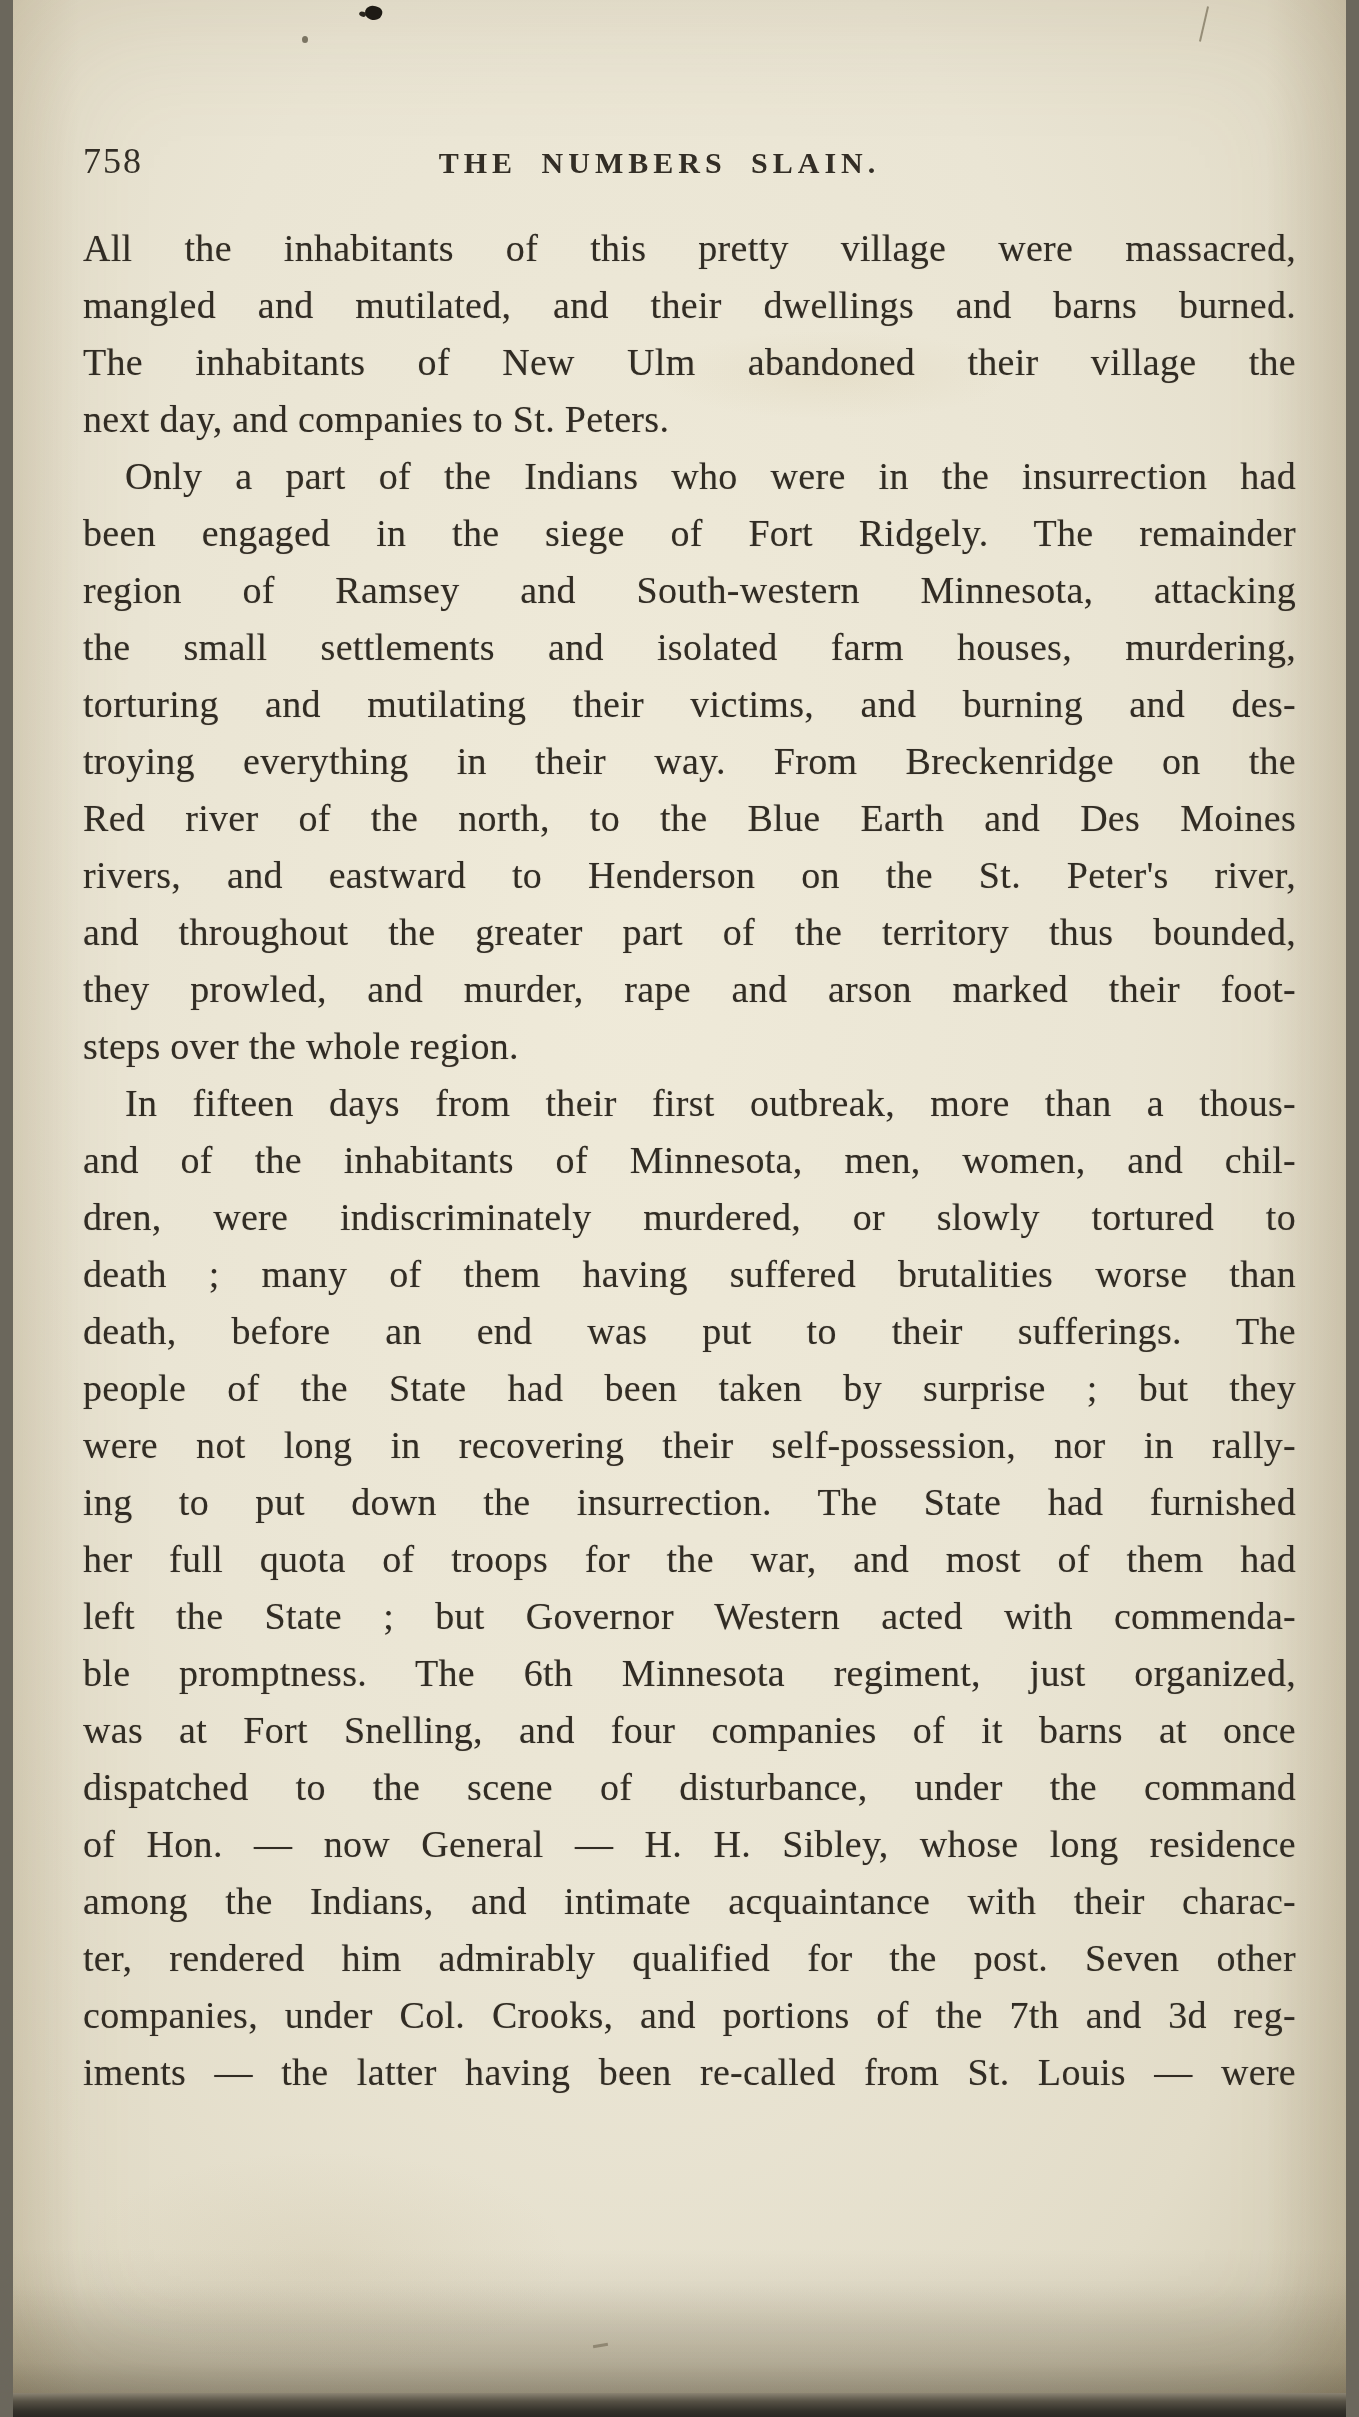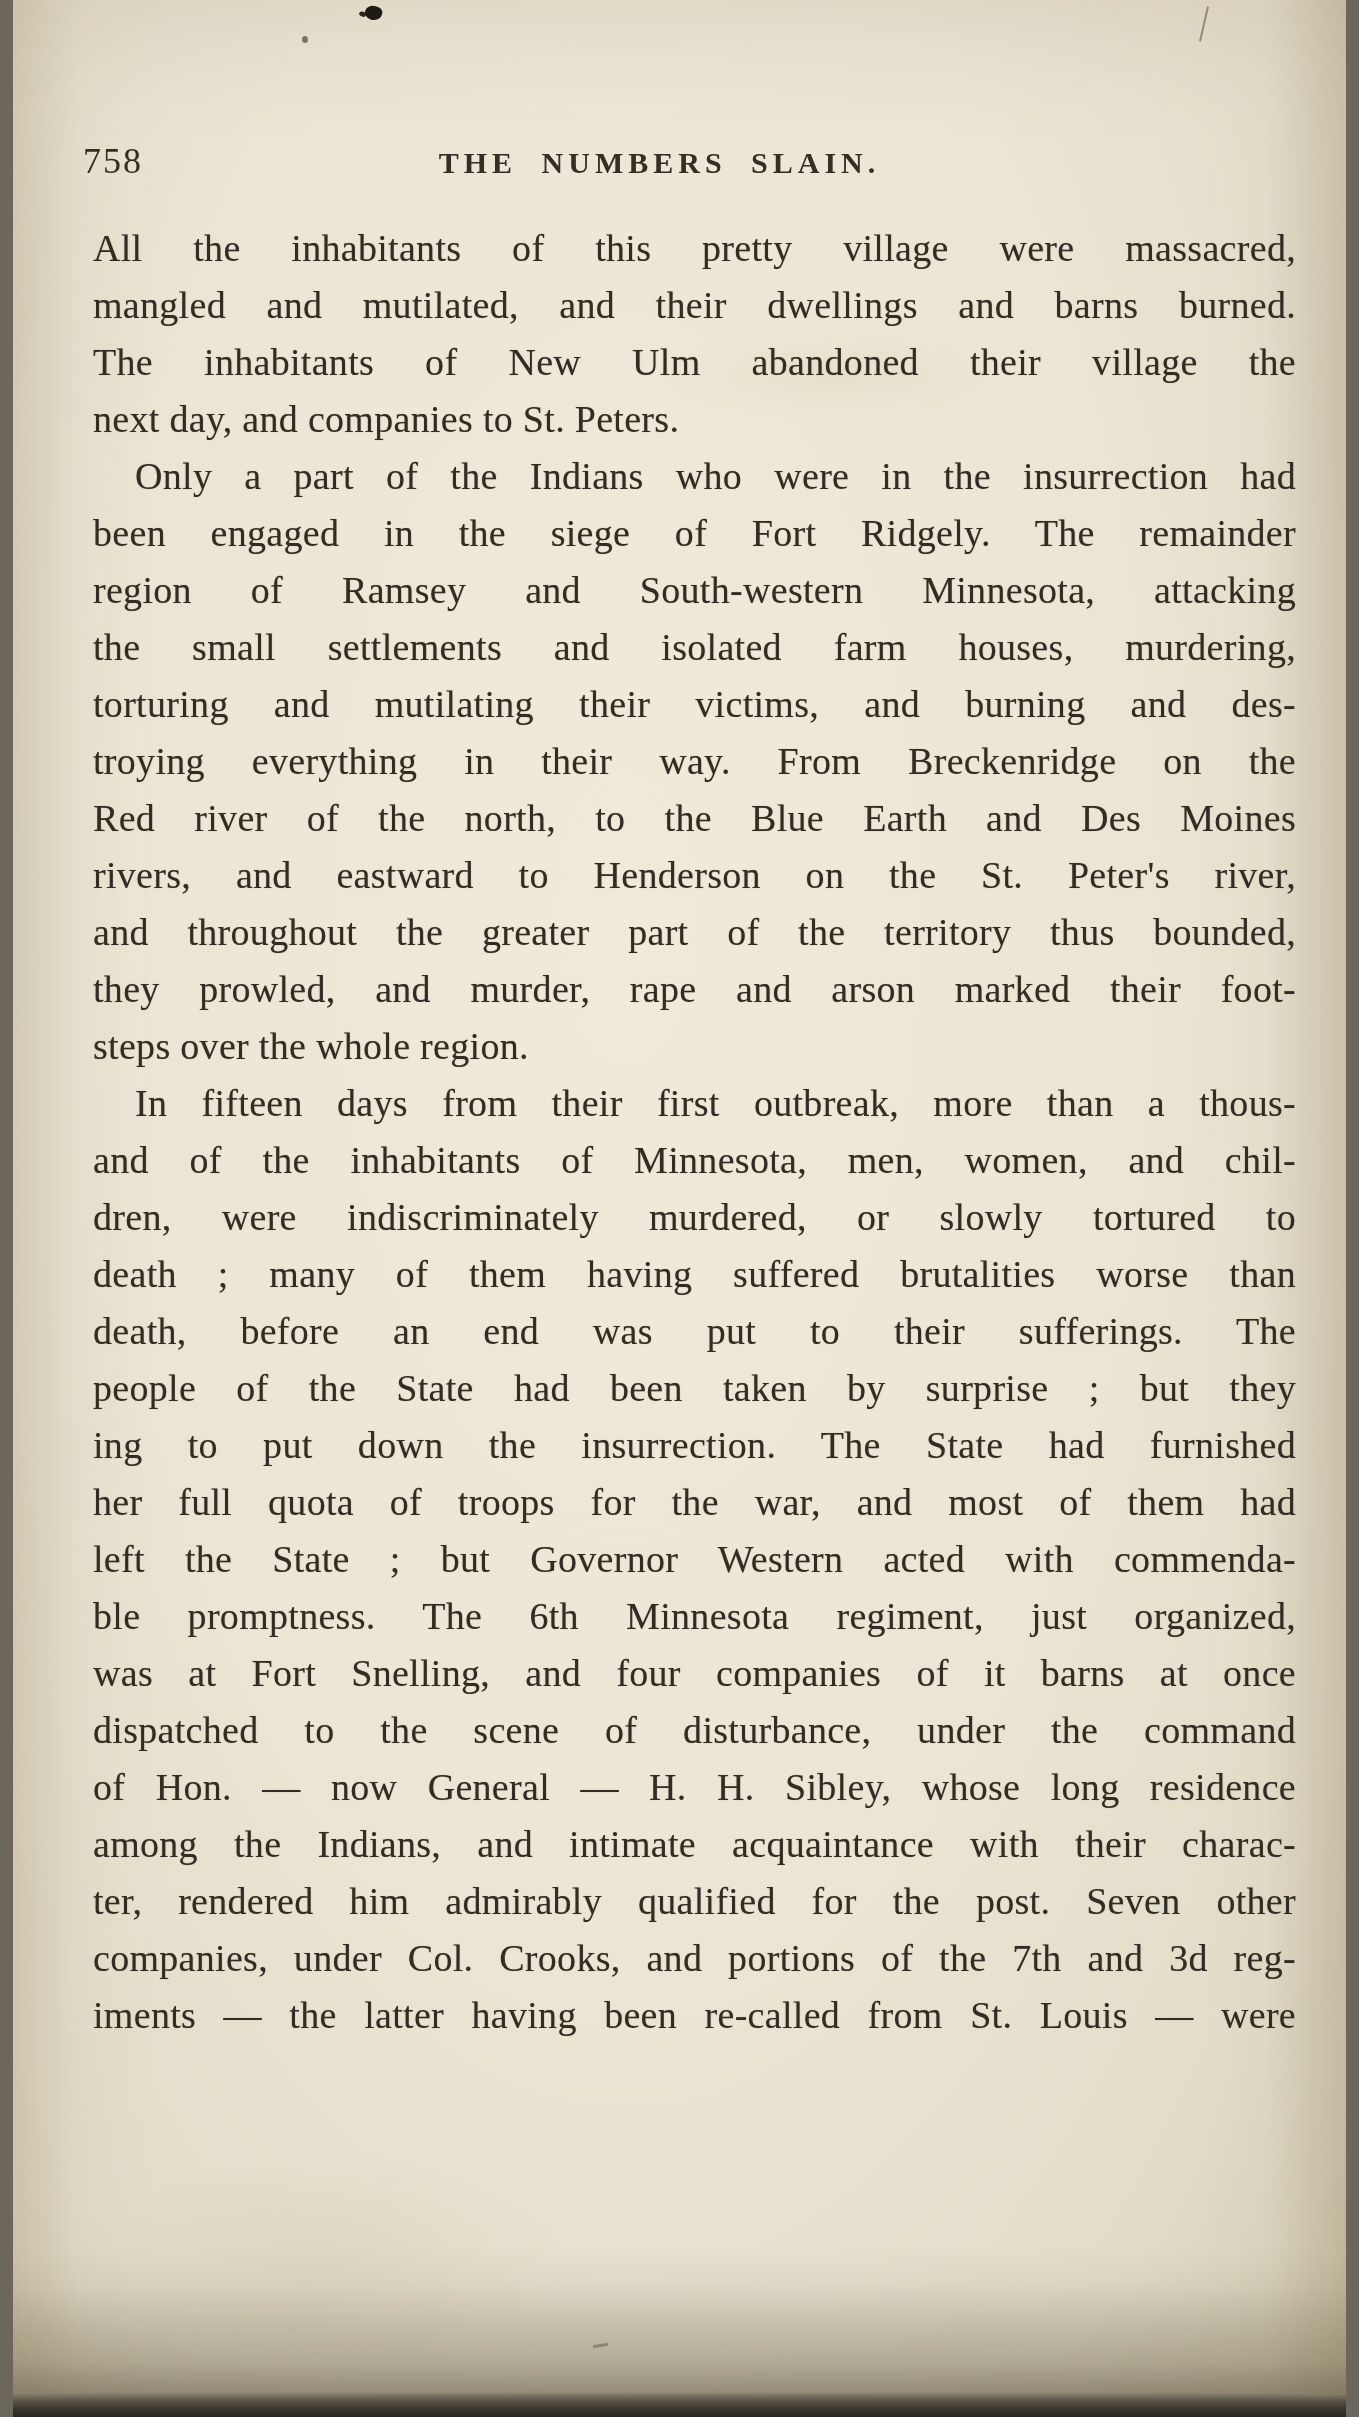--- a/index.html
+++ b/index.html
@@ -41,21 +41,20 @@
     letter-spacing:0.3px;
     color:#312c24;
     text-shadow:0 0 1px rgba(60,52,40,0.35);
   }
   .line{
     text-align:justify;
     text-align-last:justify;
     height:57px;
     overflow:hidden;
     white-space:nowrap;
-    margin-left:10px;
   }
   .line{white-space:normal;}
   .line.last{text-align-last:left;}
   .line.indent{text-indent:42px;}
   
   .mark-top{
     position:absolute;left:352px;top:6px;width:17px;height:14px;
     background:#1e1b15;border-radius:55% 40% 60% 50%;
     transform:rotate(18deg);
   }
@@ -130,20 +129,21 @@
         <div class="line">they prowled, and murder, rape and arson marked their foot-</div>
         <div class="line last">steps over the whole region.</div>
       </div>
       <div class="paragraph">
         <div class="line indent">In fifteen days from their first outbreak, more than a thous-</div>
         <div class="line">and of the inhabitants of Minnesota, men, women, and chil-</div>
         <div class="line">dren, were indiscriminately murdered, or slowly tortured to</div>
         <div class="line">death ; many of them having suffered brutalities worse than</div>
         <div class="line">death, before an end was put to their sufferings.  The</div>
         <div class="line">people of the State had been taken by surprise ; but they</div>
+        <div class="line">were not long in recovering their self-possession, nor in rally-</div>
         <div class="line">ing to put down the insurrection.  The State had furnished</div>
         <div class="line">her full quota of troops for the war, and most of them had</div>
         <div class="line">left the State ; but Governor Western acted with commenda-</div>
         <div class="line">ble promptness.  The 6th Minnesota regiment, just organized,</div>
         <div class="line">was at Fort Snelling, and four companies of it barns at once</div>
         <div class="line">dispatched to the scene of disturbance, under the command</div>
         <div class="line">of Hon. — now General — H. H. Sibley, whose long residence</div>
         <div class="line">among the Indians, and intimate acquaintance with their charac-</div>
         <div class="line">ter, rendered him admirably qualified for the post.  Seven other</div>
         <div class="line">companies, under Col. Crooks, and portions of the 7th and 3d reg-</div>

